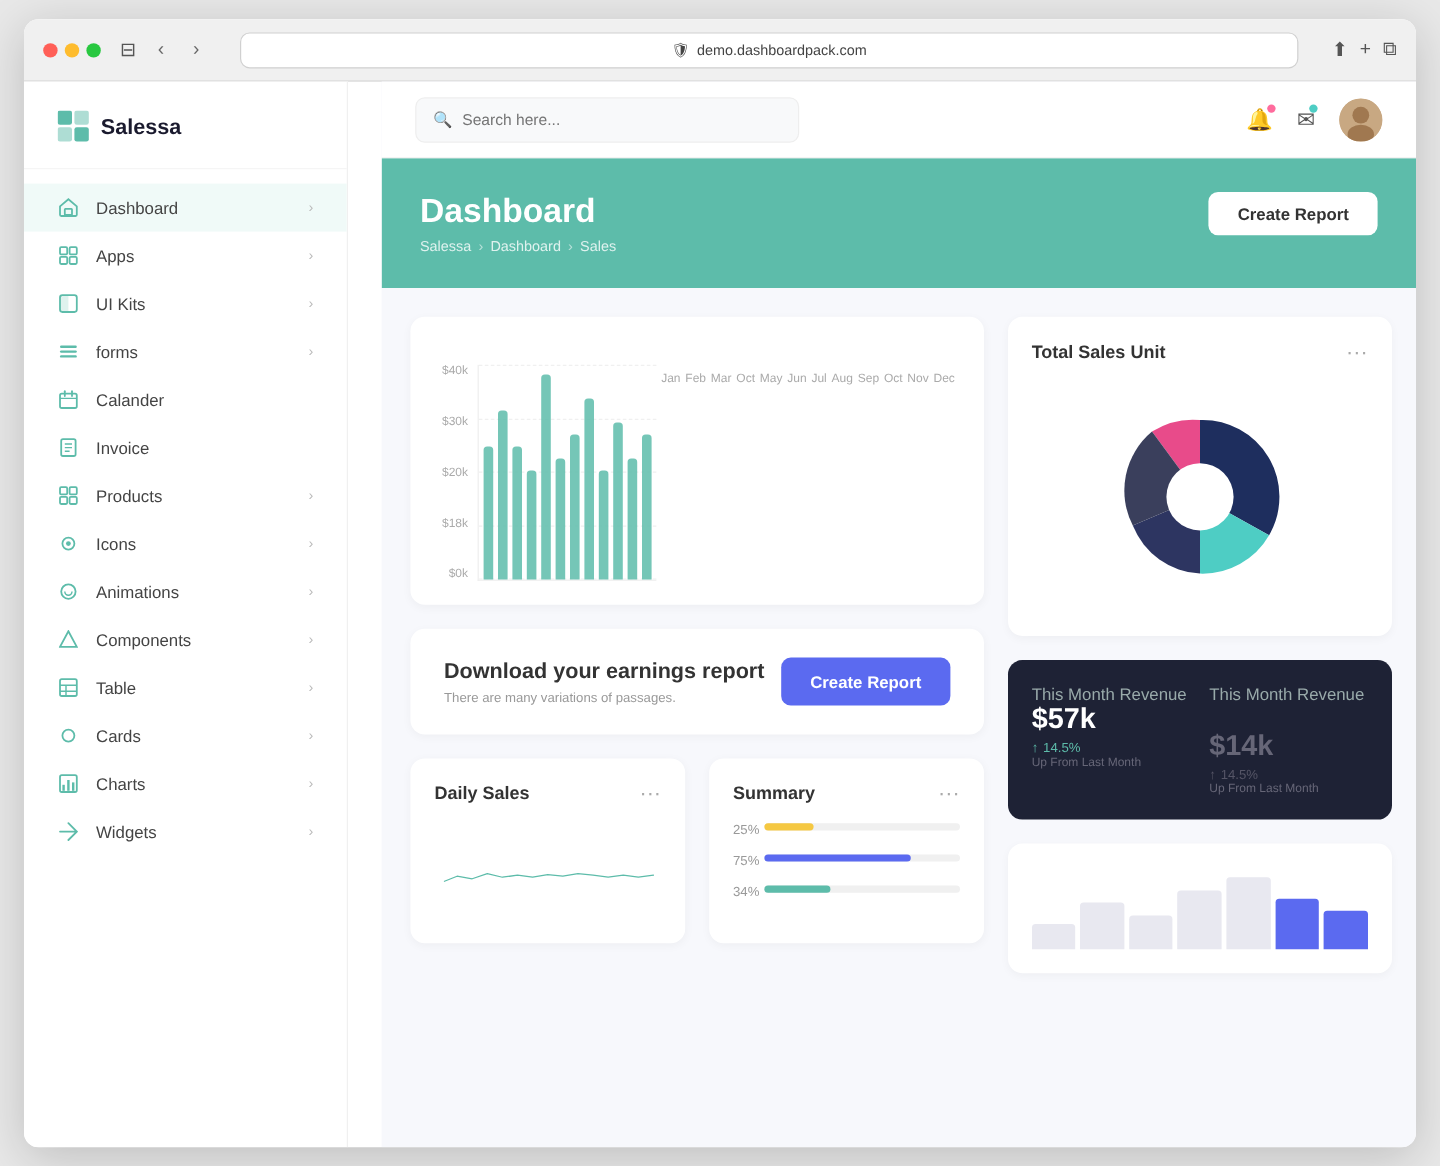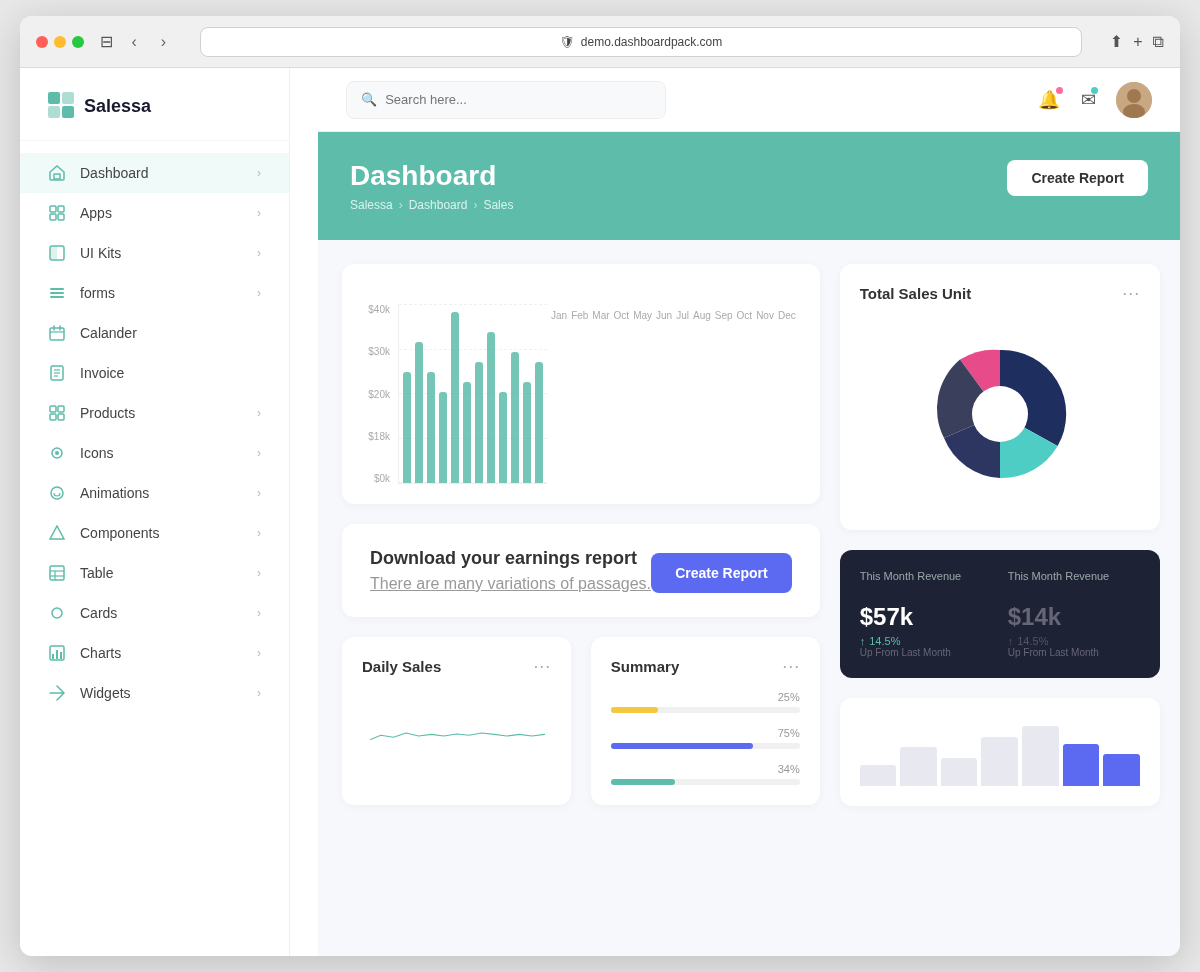--- a/index.html
+++ b/index.html
@@ -344,21 +344,21 @@
     
     
     .earnings-card {
       display: flex;
       align-items: flex-end;
       justify-content: space-between;
       padding: 24px 28px;
     }
     
     .earnings-text h3 { font-size: 18px; font-weight: 700; color: #333; margin-bottom: 6px; }
-    .earnings-text p { font-size: 16px; color: #999; text-decoration: underline; }
+    .earnings-text p { font-size: 11px; color: #999; }
     
     .earnings-btn {
       background: #5b6af0;
       color: #fff;
       border: none;
       border-radius: 8px;
       padding: 12px 24px;
       font-size: 14px;
       font-weight: 600;
       cursor: pointer;
@@ -381,21 +381,21 @@
     }
     
     
     .mini-line-chart {
       height: 80px;
       margin-top: 12px;
     }
     
     
     .summary-bars { margin-top: 12px; display: flex; flex-direction: column; gap: 14px; }
-    .summary-item { display: flex; flex-direction: column; gap: 4px; }
+    .summary-item { display: flex; flex-direction: row; gap: 4px; }
     .summary-bar-header { display: flex; justify-content: flex-end; font-size: 11px; color: #999; }
     .summary-bar-track { background: #f0f0f0; border-radius: 3px; height: 6px; width: 100%; }
     .summary-bar-fill { height: 6px; border-radius: 3px; }
     
     
     .donut-wrapper {
       display: flex;
       justify-content: center;
       align-items: center;
       padding: 16px 0;
@@ -404,23 +404,23 @@
     
     .stats-dark-card {
       background: #1e2235;
       border-radius: 12px;
       padding: 20px;
       color: #fff;
     }
     
     .stats-grid { display: grid; grid-template-columns: 1fr 1fr; gap: 16px; }
     
-    .stat-label { font-size: 11px; color: #9aa; margin-bottom: 21px; }
+    .stat-label { font-size: 14px; color: #9aa; margin-bottom: 0; }
     .stat-value { font-size: 24px; font-weight: 700; color: #fff; }
-    .stat-value.muted { color: #667; }
+    .stat-value.muted { color: #667; margin-top: 22px; }
     .stat-up { display: flex; align-items: center; gap: 4px; font-size: 11px; color: #5dbcaa; margin-top: 4px; }
     .stat-up-muted { color: #556; }
     .stat-sub { font-size: 10px; color: #667; }
     
     
     .order-card { }
     .order-card-header { display: flex; align-items: center; justify-content: space-between; margin-bottom: 12px; }
     .order-title { font-size: 14px; font-weight: 600; color: #333; }
     .order-tabs { display: flex; gap: 4px; }
     .order-tab { padding: 4px 10px; border-radius: 5px; border: 1px solid #eee; font-size: 12px; cursor: pointer; background: none; color: #666; }

